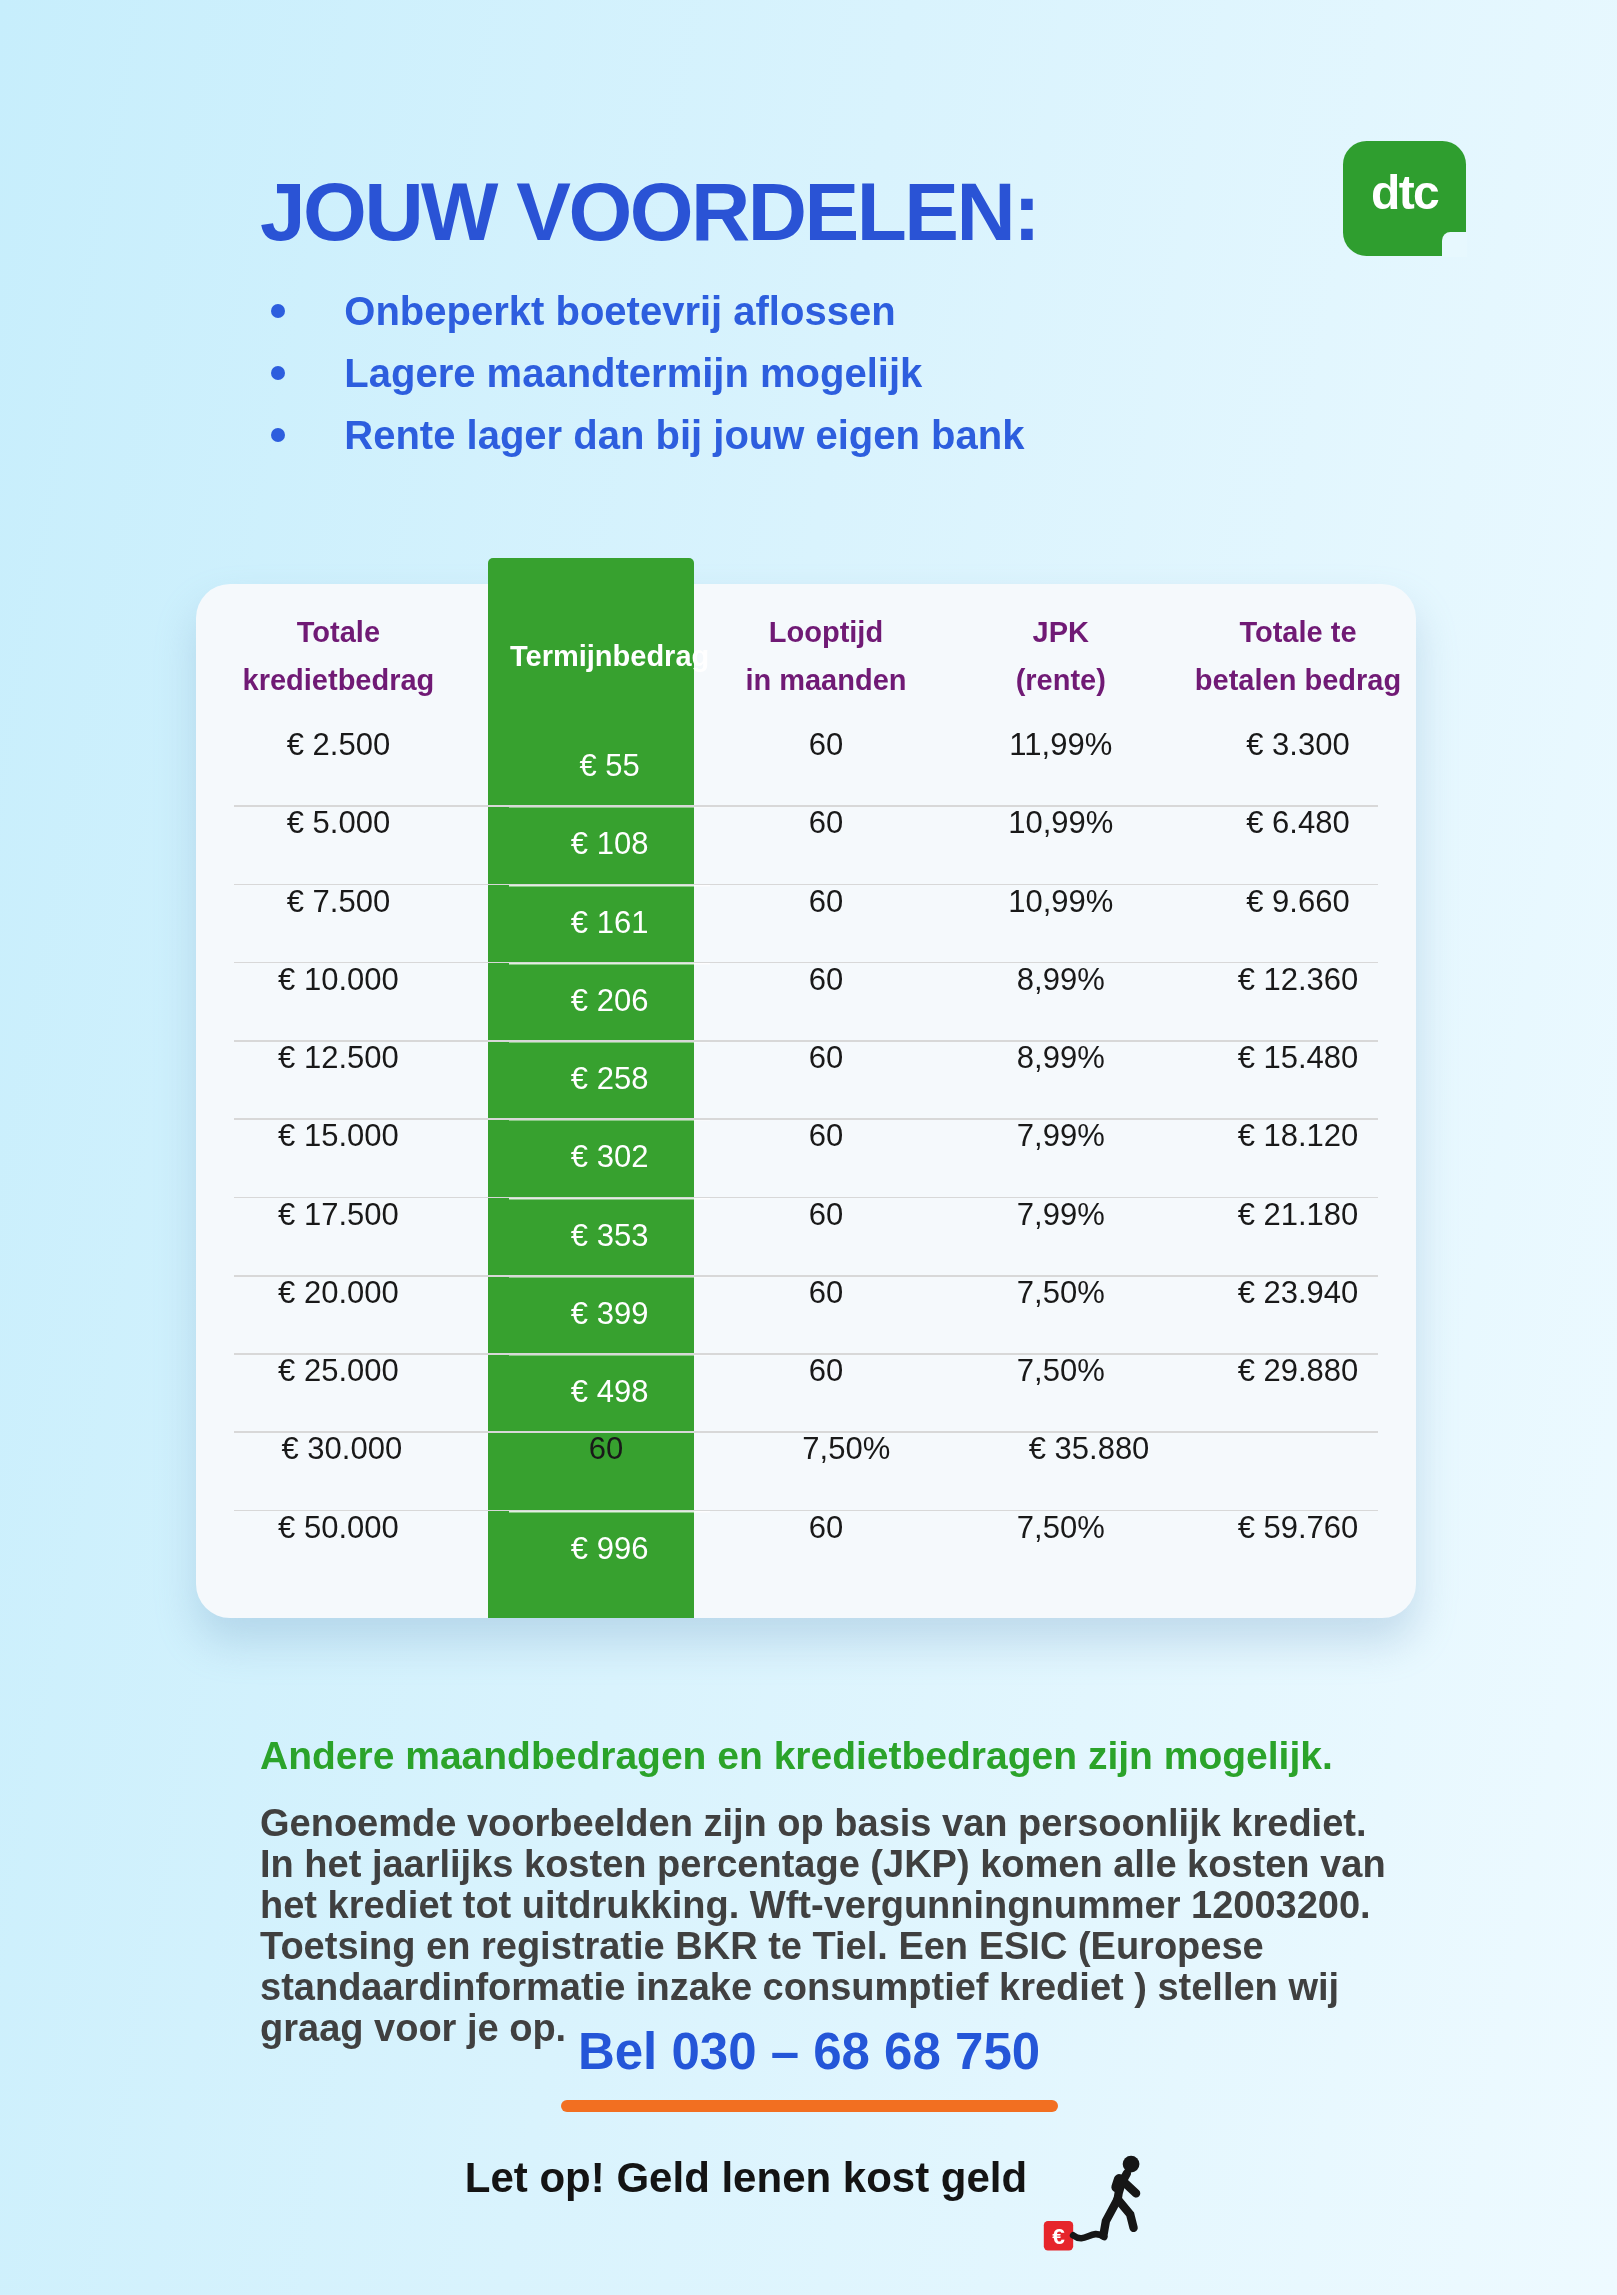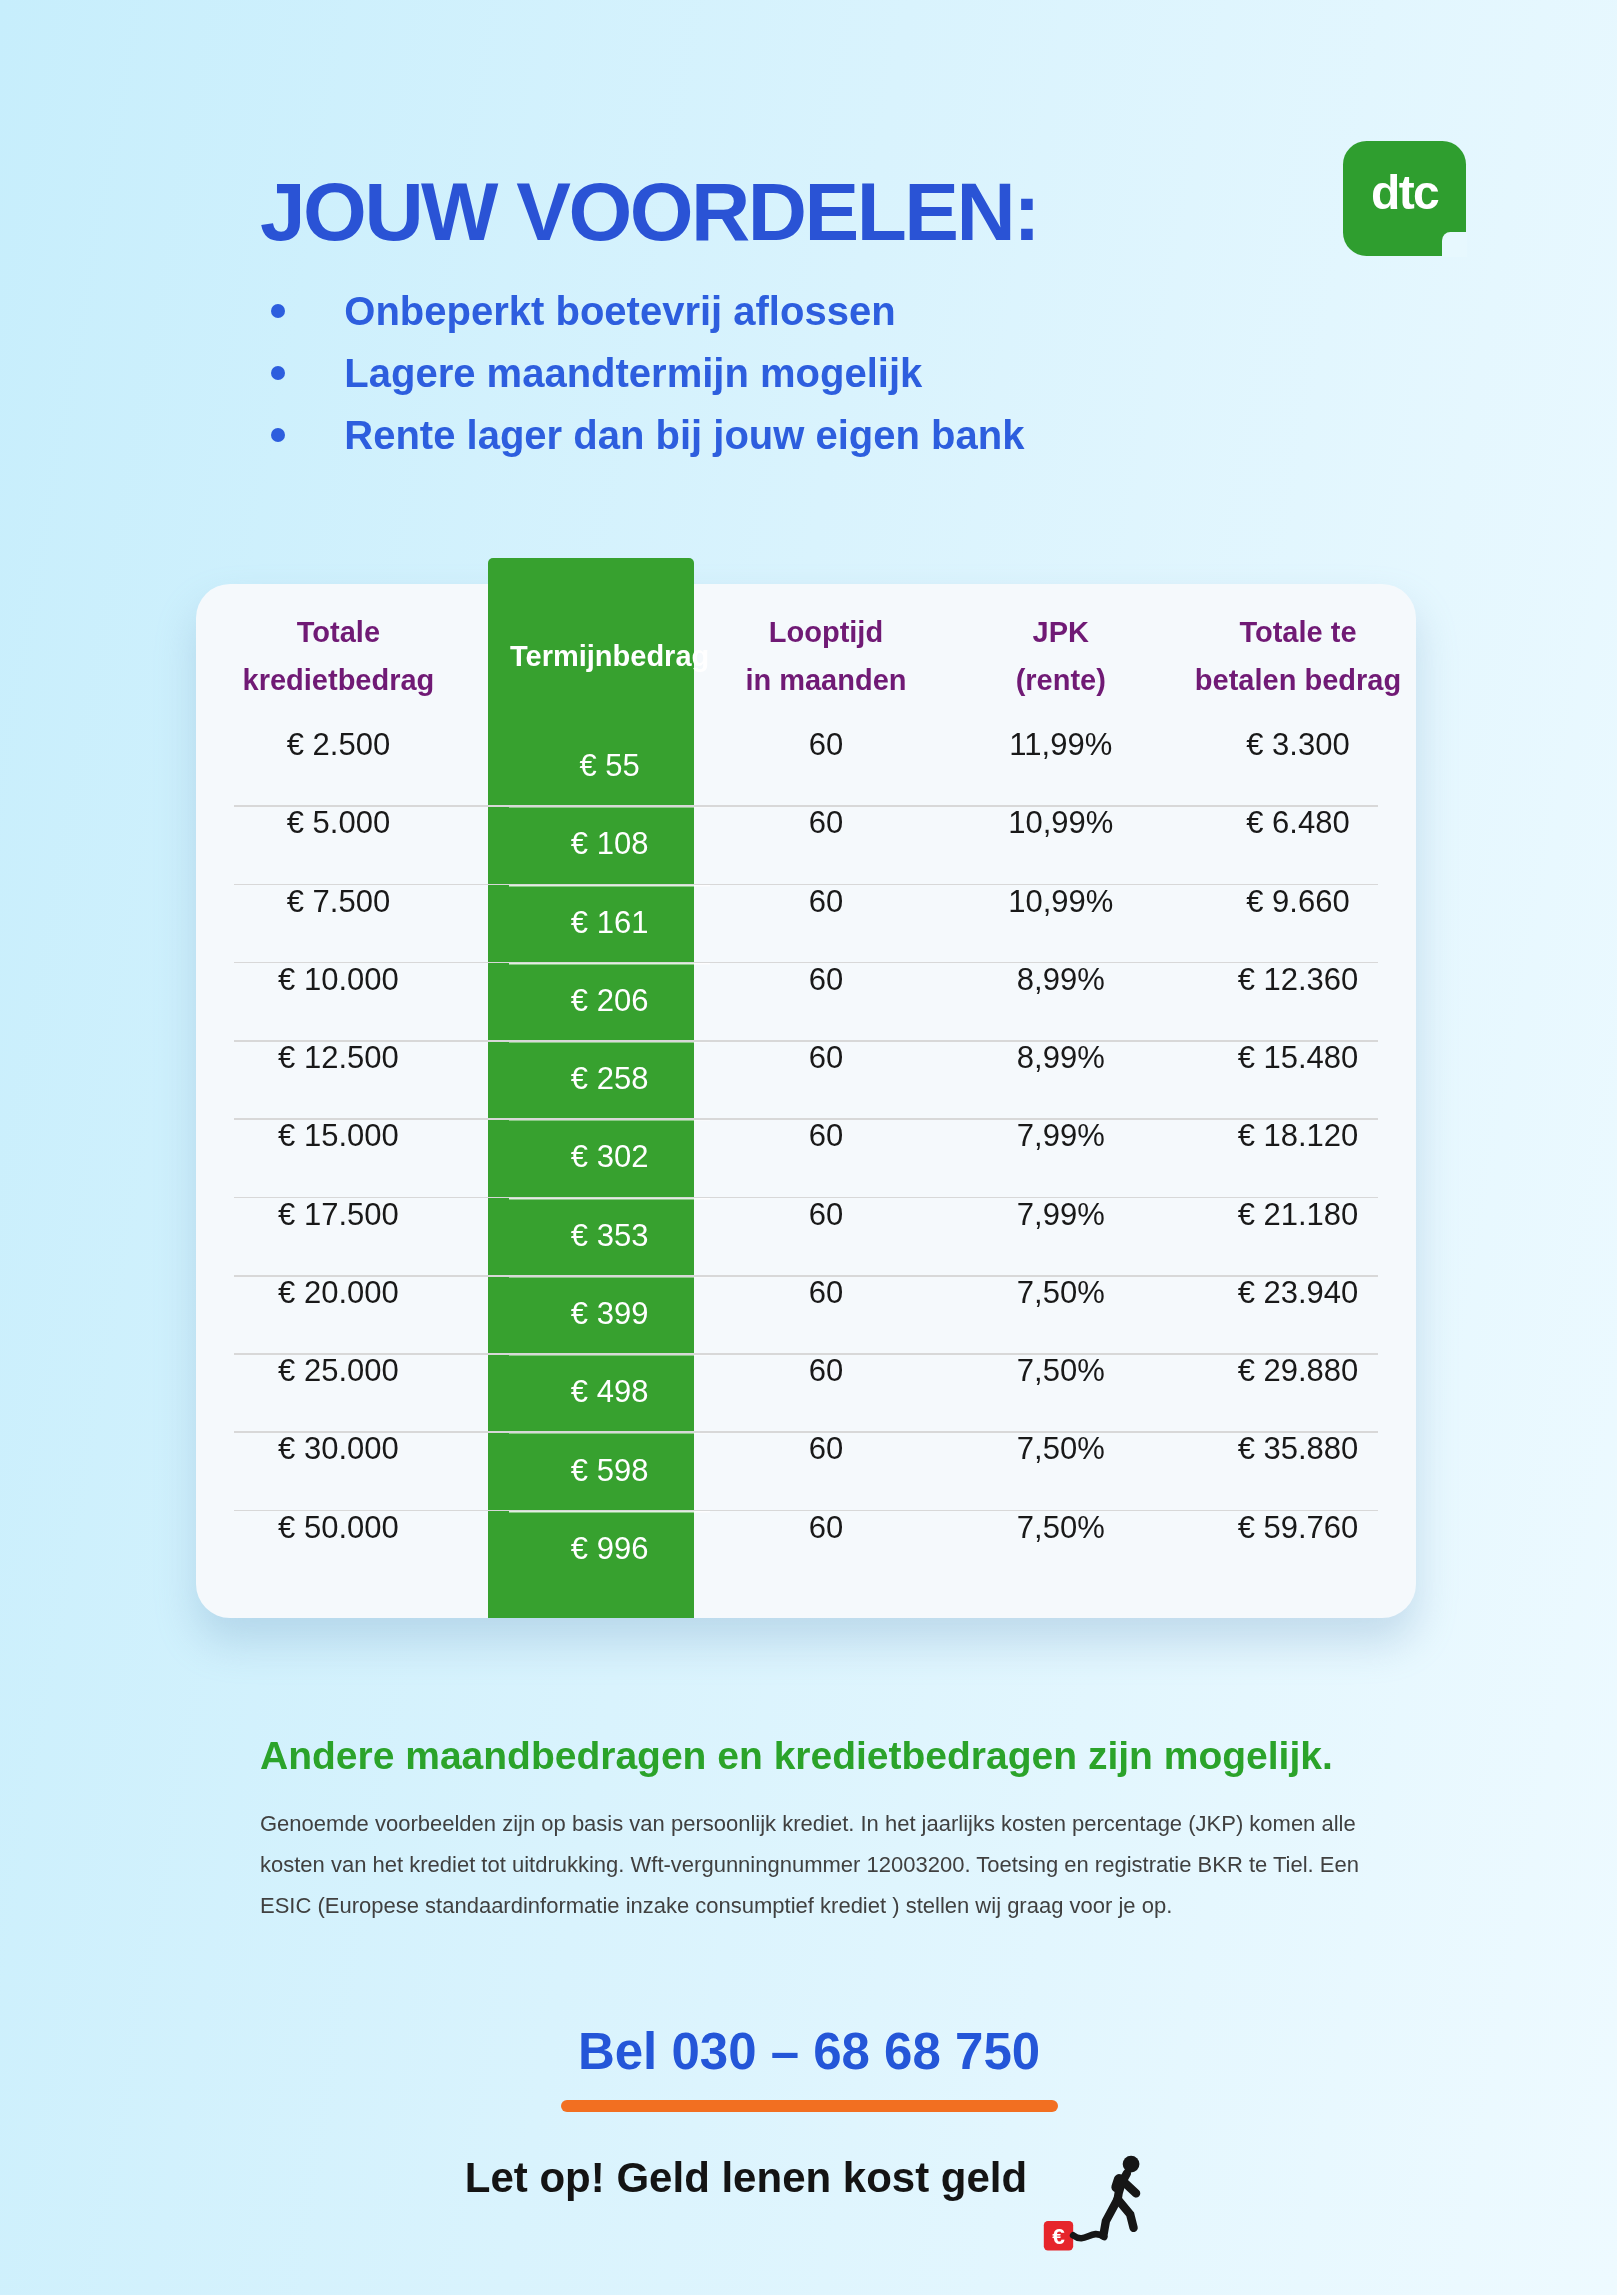--- a/index.html
+++ b/index.html
@@ -75,21 +75,21 @@
   .c2{width:19.4%;}
   .c3{width:20.0%;}
   .c4{width:19.8%;}
   
   .subheading{
     position:absolute;left:260px;top:1734px;margin:0;
     font-size:39px;font-weight:700;color:#2ba32a;
   }
   .disclaimer{
     position:absolute;left:260px;top:1803px;width:1133px;margin:0;
-    font-size:22px;font-weight:400;color:#404040;line-height:41px;
+    font-size:38px;font-weight:700;color:#404040;line-height:41px;
   }
   
   .phone-wrap{
     position:absolute;left:0;top:2022px;width:1618px;text-align:center;
   }
   .phone{
     font-size:51px;font-weight:700;color:#2456d8;letter-spacing:0;
   }
   .phone-underline{
     width:497px;height:12.6px;margin:18.5px auto 0;
@@ -216,21 +216,20 @@
         </div>
         <div class="trow">
           <div class="tcell c0">€ 25.000</div>
           <div class="tcell c1">€ 498</div>
           <div class="tcell c2">60</div>
           <div class="tcell c3">7,50%</div>
           <div class="tcell c4">€ 29.880</div>
         </div>
         <div class="trow">
           <div class="tcell c0">€ 30.000</div>
-          <div class="tcell c1">€ 598</div>
           <div class="tcell c2">60</div>
           <div class="tcell c3">7,50%</div>
           <div class="tcell c4">€ 35.880</div>
         </div>
         <div class="trow">
           <div class="tcell c0">€ 50.000</div>
           <div class="tcell c1">€ 996</div>
           <div class="tcell c2">60</div>
           <div class="tcell c3">7,50%</div>
           <div class="tcell c4">€ 59.760</div>

